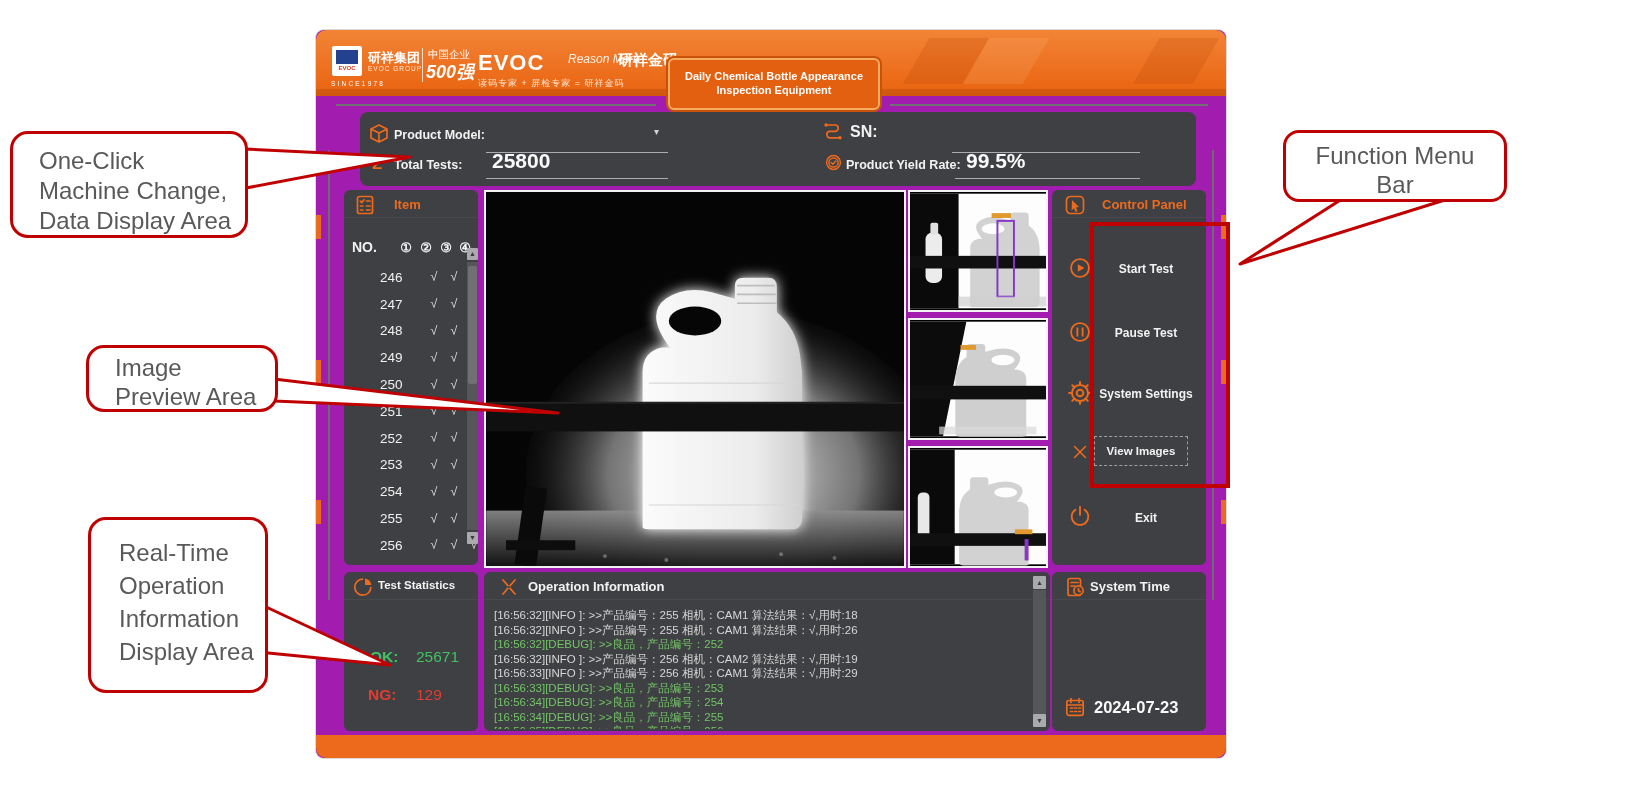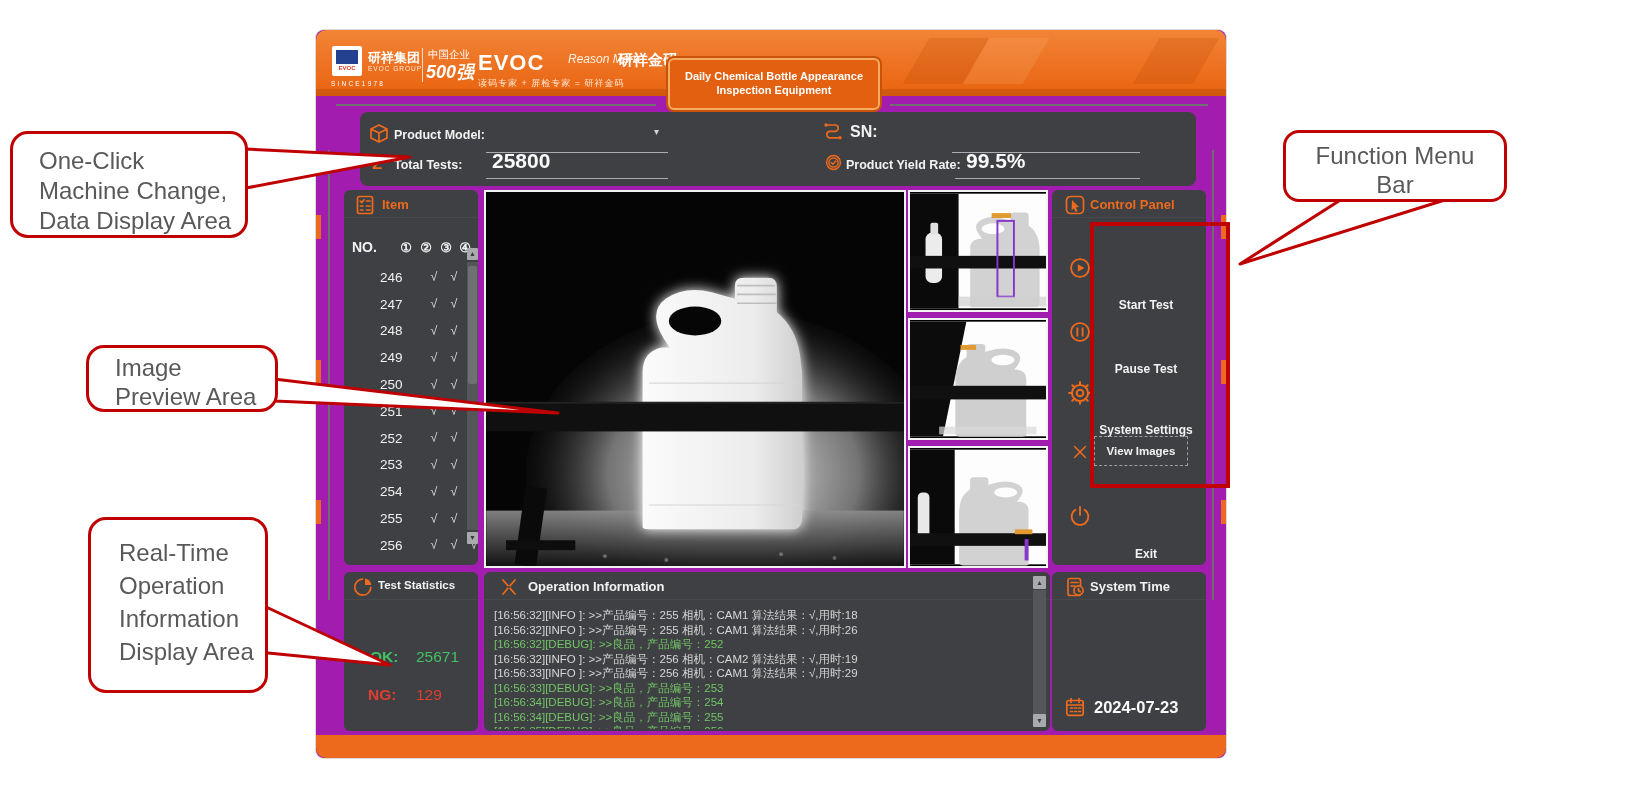--- a/index.html
+++ b/index.html
@@ -32,21 +32,21 @@
   .badge-tx { font-size:11px; font-weight:bold; color:#fff; line-height:1.25; white-space:pre-line; }
   .ftr { position:absolute; left:0; bottom:0; width:910px; height:23px; background:#ed6a1d; border-radius:0 0 10px 10px; }
   .edge-dash { position:absolute; width:5px; height:24px; background:#ea6a20; }
   .vline { position:absolute; width:2px; background:#6b6d71; }
   .hline { position:absolute; height:2px; background:#6e7074; }
 
   
   .panel { position:absolute; background:#3e4043; border-radius:6px; }
   .p-head { position:absolute; left:0; top:0; right:0; height:28px; border-bottom:1px solid rgba(255,255,255,.05); }
   .p-title { position:absolute; left:38px; top:7px; font-size:13px; font-weight:bold; color:#f2f2f2; }
-  .p-title.orange { color:#ed6a1d; }
+  .p-title.orange { color:#ed6a1d;margin-left:12px; }
   .p-ic { position:absolute; left:12px; top:4px; width:22px; height:22px; }
   .ic { stroke:#ed6a1d; fill:none; stroke-width:1.7; stroke-linecap:round; stroke-linejoin:round; }
 
   
   .dlabel { position:absolute; font-size:12.5px; font-weight:bold; color:#f2f2f2; }
   .dlabel.big { font-size:16px; }
   .dvalue { position:absolute; font-size:21px; font-weight:bold; color:#fafafa; }
   .dline { position:absolute; height:1px; background:#a9adb2; }
   .caret { position:absolute; font-size:10px; color:#cfd2d5; }
   .sigma { position:absolute; font-size:17px; font-weight:bold; color:#ed6a1d; }
@@ -63,21 +63,21 @@
   .sbar { position:absolute; background:#54565a; }
   .sbtn { position:absolute; background:#a8aaad; color:#3c3c3c; font-size:7px; line-height:12px; text-align:center; border-radius:1px; }
   .sthumb { position:absolute; background:#6e7074; border-radius:2px; }
 
   
   .imgbox { position:absolute; border:2px solid #f2f2f2; background:#000; }
   .imgbox svg { display:block; }
 
   
   .ctrl-ic { position:absolute; width:24px; height:24px; }
-  .ctrl-lbl { position:absolute; left:38px; width:112px; text-align:center; font-size:12px; font-weight:bold; color:#f2f2f2;margin-top:36px; }
+  .ctrl-lbl { position:absolute; left:38px; width:112px; text-align:center; font-size:12px; font-weight:bold; color:#f2f2f2; }
   .view-btn { position:absolute; left:42px; top:246px; width:94px; height:30px; border:1px dashed #9aa0a6;
               display:flex; align-items:center; justify-content:center; }
   .view-btn span { font-size:11.5px; font-weight:bold; color:#f2f2f2; }
 
   
   .stat-lbl { position:absolute; font-size:15.5px; font-weight:bold; }
   .stat-val { position:absolute; font-size:15.5px; font-weight:normal; }
   .ok { color:#43c064; } .ng { color:#e23d30; }
 
   

